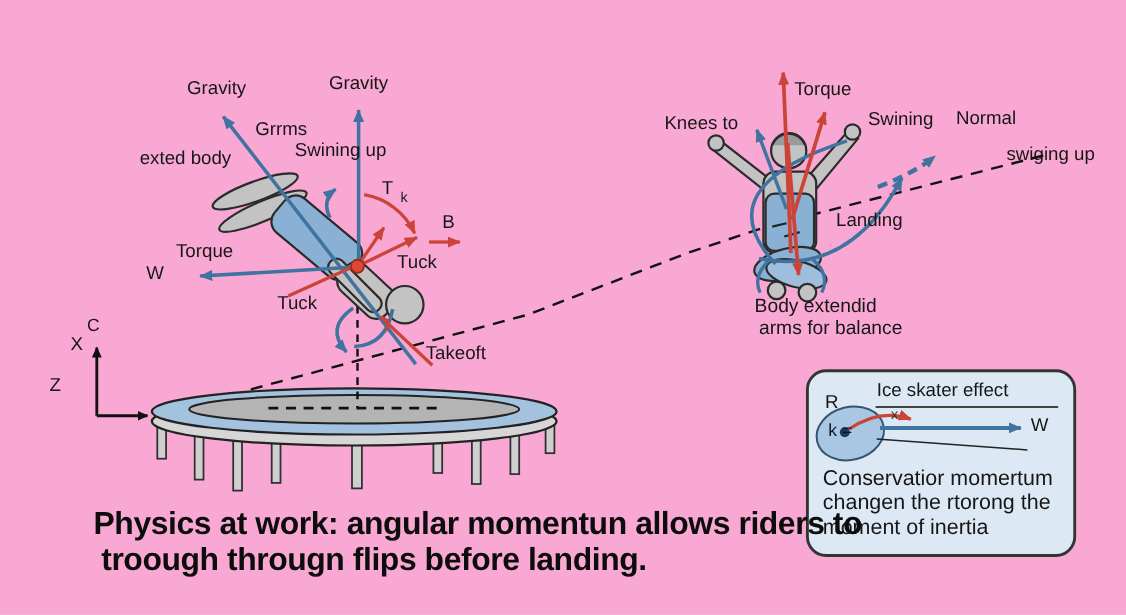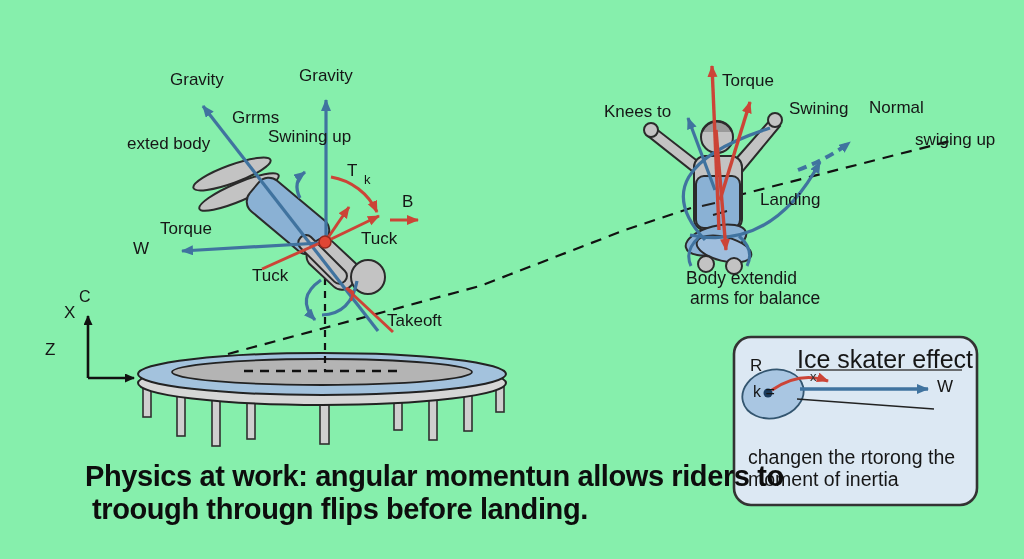--- a/index.html
+++ b/index.html
@@ -1,22 +1,22 @@
 <!DOCTYPE html>
 <html style="--c-blue: #40739f; --c-red: #cc4437; --c-body_gray: #c3c3c3; --c-cloth_blue: #8ab1d4; --c-cloth_blue2: #9fbedd; --c-inset_bg: #dce8f3; --c-blob_blue: #a9c6e2; --c-tramp_rim: #a3c2dd; --c-tramp_face: #d6d6d6; --c-tramp_mat: #b4b4b4; --c-ink: #1c1c1c;"><head>
 <meta charset="utf-8">
 <style>
   html,body{margin:0;padding:0;background:#fff;}
-  .stage{position:relative;width:1024px;height:559px;background:#86efac;overflow:hidden;
+  .stage{position:relative;width:1024px;height:559px;background:#f9a8d4;overflow:hidden;
          font-family:"Liberation Sans",sans-serif;}
   .stage svg{position:absolute;left:0;top:0;}
   .lbl{position:absolute;font-size:17px;color:#161616;white-space:nowrap;line-height:1.15;}
   .lbl.small{font-size:14px;}
   .lbl.sub{font-size:13px;}
-  .inset-title{font-size:25px;}
+  .inset-title{font-size:17px;}
   .inset-body{font-size:19.5px;line-height:22px;}
   .caption{font-weight:bold;font-size:29px;letter-spacing:-0.4px;color:#0d0d0d;}
 </style>
 </head>
 <body>
 
 <div class="stage">
 
 <svg width="1024" height="559" viewBox="0 0 1024 559">
   <defs>
@@ -150,19 +150,20 @@
 <span class="lbl" style="left:915px;top:118px;margin-top:12px;">swiging up</span>
 <span class="lbl" style="left:760px;top:190px;">Landing</span>
 <span class="lbl" style="left:686px;top:268px;font-size:17.5px;text-align:right;">Body extendid</span>
 <span class="lbl" style="left:690px;top:288px;font-size:17.5px;">arms for balance</span>
 
 <span class="lbl inset-title" style="left:797px;top:345px;">Ice skater effect</span>
 <span class="lbl" style="left:750px;top:356px;">R</span>
 <span class="lbl small" style="left:753px;top:383px;font-size:16px;">k =</span>
 <span class="lbl sub" style="left:810px;top:370px;color:#333;">x</span>
 <span class="lbl" style="left:937px;top:377px;">W</span>
+<span class="lbl inset-body" style="left:748px;top:424px;">Conservatior momertum</span>
 <span class="lbl inset-body" style="left:748px;top:446px;">changen the rtorong the</span>
 <span class="lbl inset-body" style="left:748px;top:468px;">moment of inertia</span>
 
 <span class="lbl caption" style="left:85px;top:460px;">Physics at work: angular momentun allows riders to</span>
 <span class="lbl caption" style="left:92px;top:493px;">troough througn flips before landing.</span>
 
 </div>
 
 </body></html>

